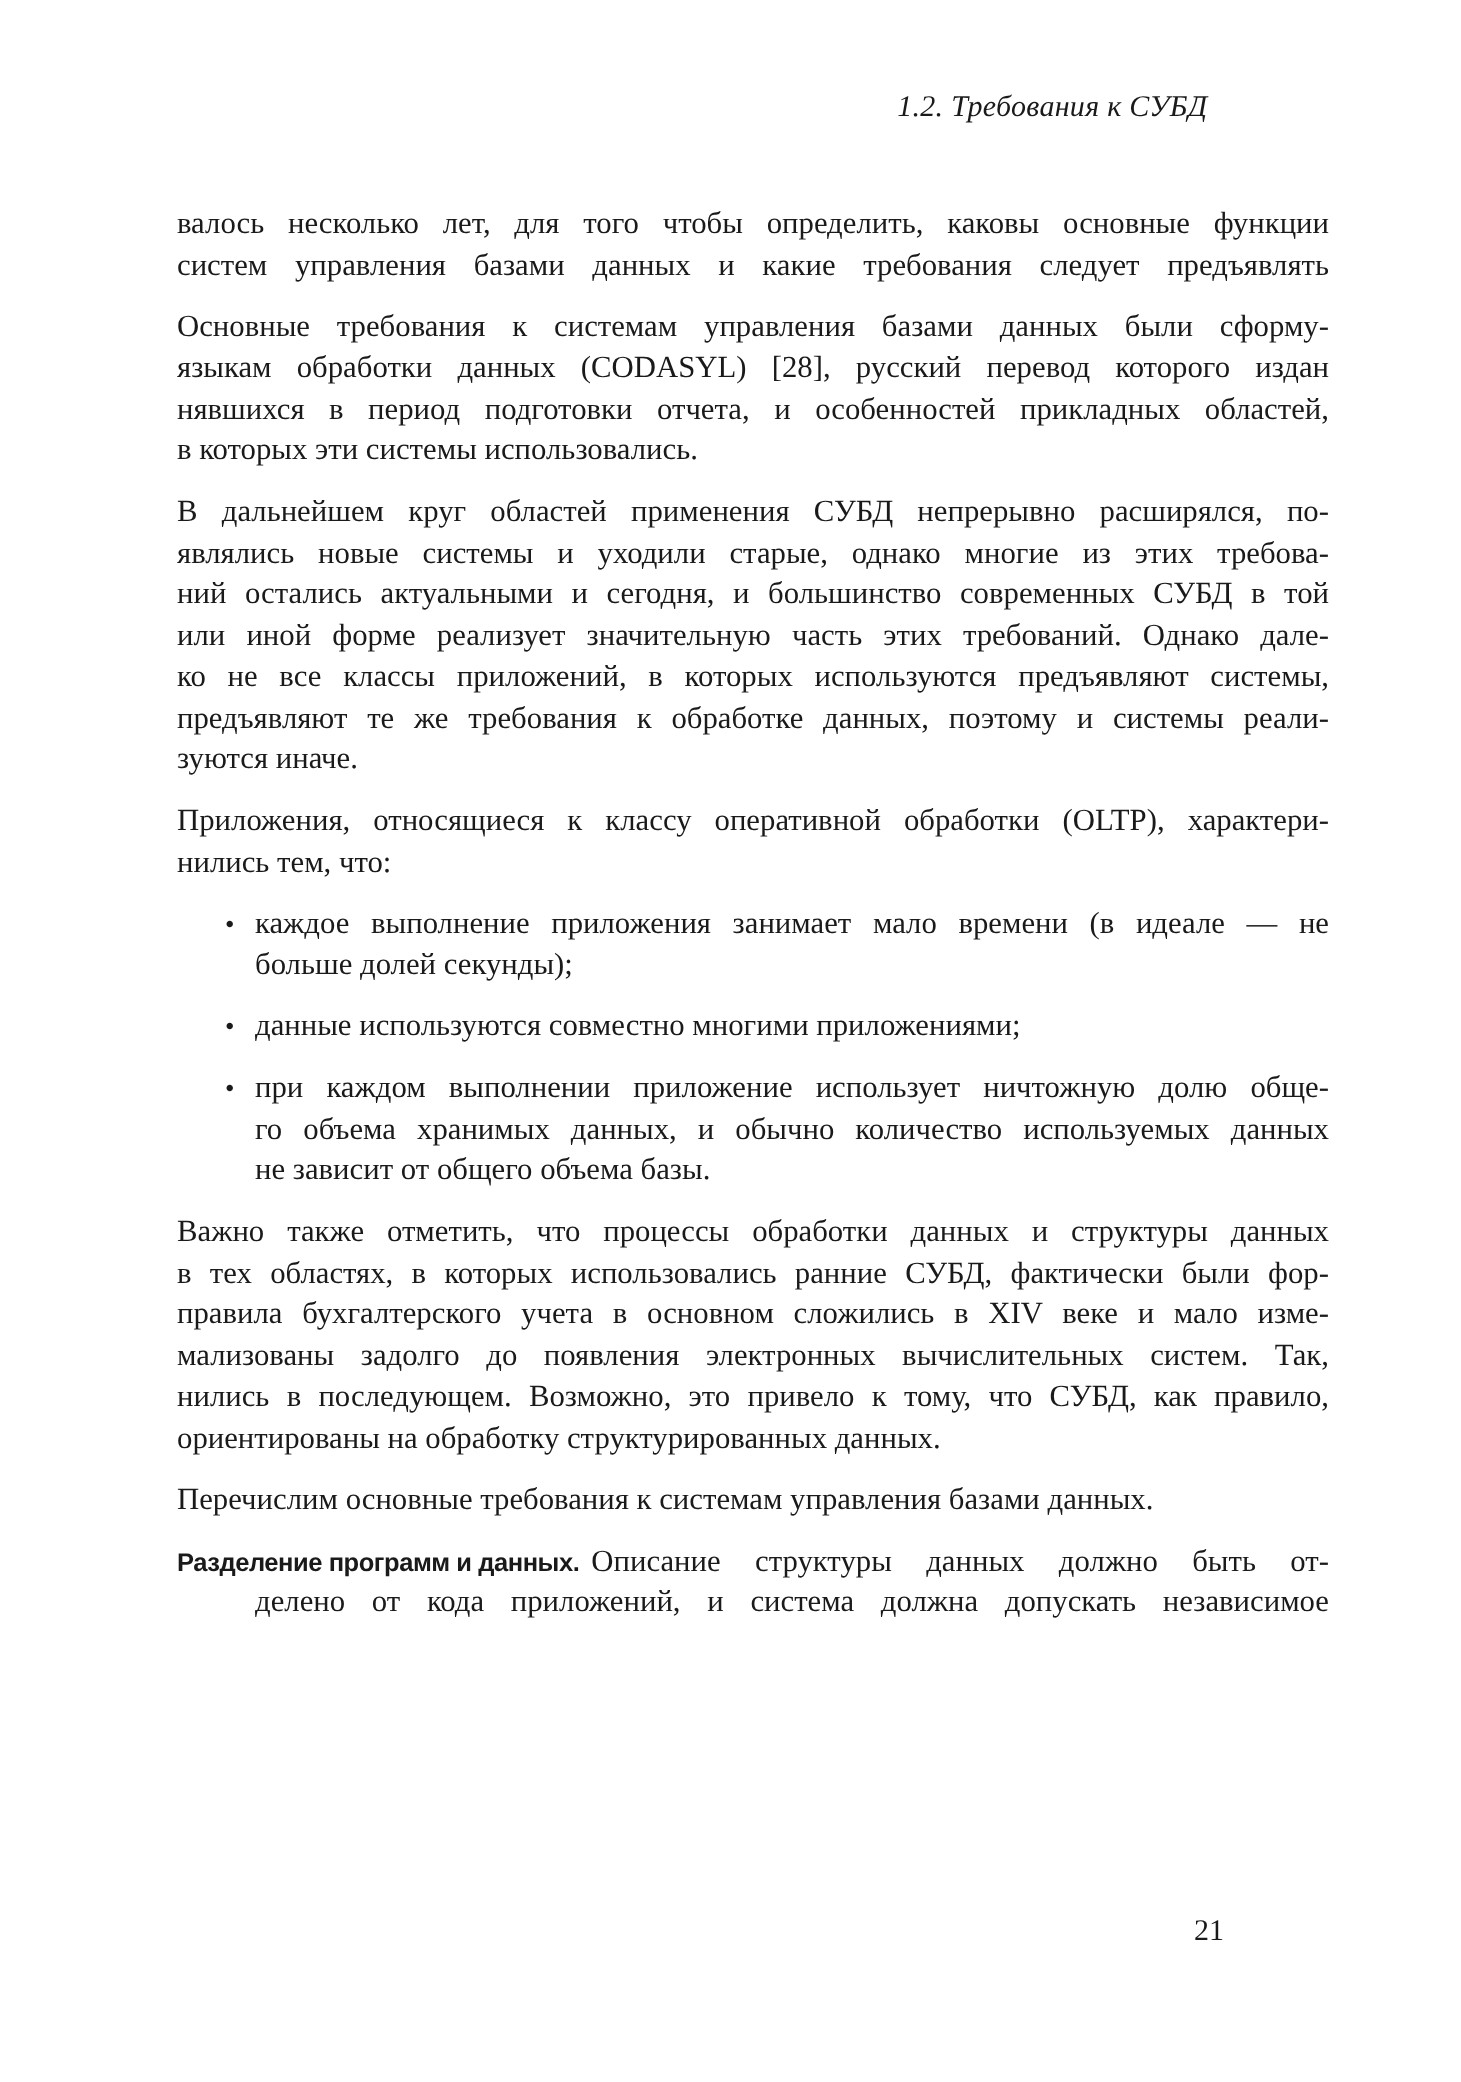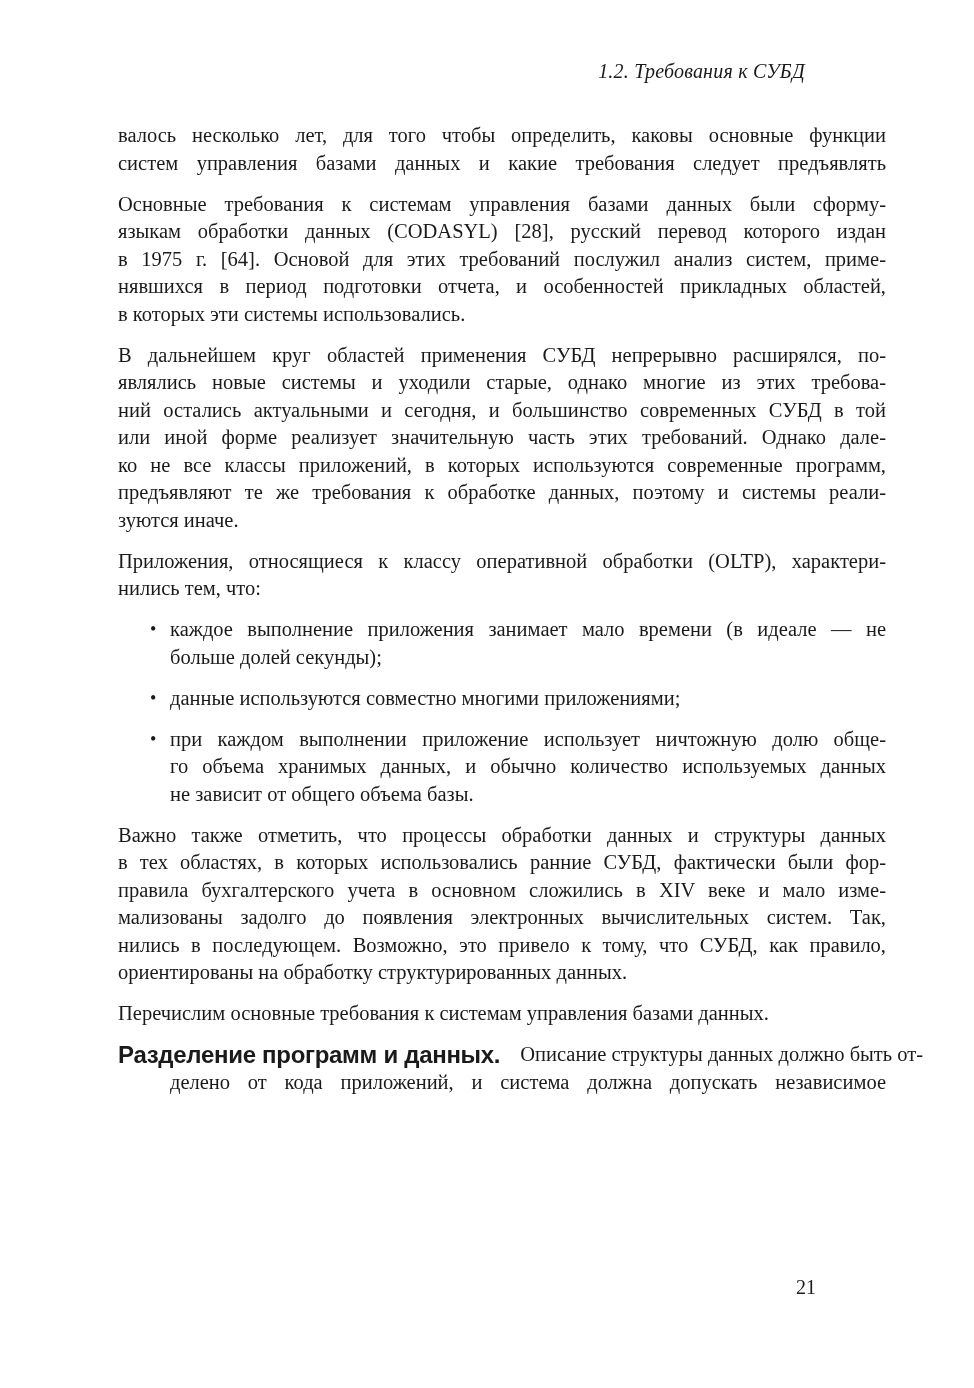--- a/index.html
+++ b/index.html
@@ -26,21 +26,21 @@
       right: 88px;
       top: 60px;
       font-style: italic;
       font-size: 20px;
       letter-spacing: 0.2px;
       color: #1a1a1a;
     }
     .body-text {
       position: absolute;
       left: 118px;
-      top: 122px;
+      top: 136px;
       width: 768px;
       font-size: 20.5px;
       line-height: 27.5px;
     }
     .para {
       margin: 0 0 13.5px 0;
     }
     .line {
       display: block;
       text-align: justify;
@@ -74,23 +74,23 @@
     }
     .def-first-line {
       display: flex;
       justify-content: space-between;
       white-space: nowrap;
       height: 27.5px;
     }
     .def-term {
       font-family: "Liberation Sans", "DejaVu Sans", sans-serif;
       font-weight: bold;
-      font-size: 24px;
+      font-size: 17px;
       letter-spacing: -0.3px;
-      margin-right: 20px;
+      margin-right: 8px;
     }
     .def-rest {
       flex: 1;
       text-align: justify;
       text-align-last: justify;
     }
     .def-indent {
       padding-left: 52px;
     }
     .page-number {
@@ -110,30 +110,29 @@
   <div class="body-text">
 
     <div id="paras-before">
         <p class="para">
           <span class="line">валось несколько лет, для того чтобы определить, каковы основные функции</span>
           <span class="line">систем управления базами данных и какие требования следует предъявлять</span>
         </p>
         <p class="para">
           <span class="line">Основные требования к системам управления базами данных были сформу-</span>
           <span class="line">языкам обработки данных (CODASYL) [28], русский перевод которого издан</span>
-          <span class="line">в 1975 г. [64]. Основой для этих требований послужил анализ систем, приме-</span>
           <span class="line">нявшихся в период подготовки отчета, и особенностей прикладных областей,</span>
           <span class="line last">в которых эти системы использовались.</span>
         </p>
         <p class="para">
           <span class="line">В дальнейшем круг областей применения СУБД непрерывно расширялся, по-</span>
           <span class="line">являлись новые системы и уходили старые, однако многие из этих требова-</span>
           <span class="line">ний остались актуальными и сегодня, и большинство современных СУБД в той</span>
           <span class="line">или иной форме реализует значительную часть этих требований. Однако дале-</span>
-          <span class="line">ко не все классы приложений, в которых используются современные программ,</span>
+          <span class="line">ко не все классы приложений, в которых используются предъявляют системы,</span>
           <span class="line">предъявляют те же требования к обработке данных, поэтому и системы реали-</span>
           <span class="line last">зуются иначе.</span>
         </p>
         <p class="para">
           <span class="line">Приложения, относящиеся к классу оперативной обработки (OLTP), характери-</span>
           <span class="line last">нились тем, что:</span>
         </p>
       </div>
 
     <ul class="bullet-list" id="bullet-list">

